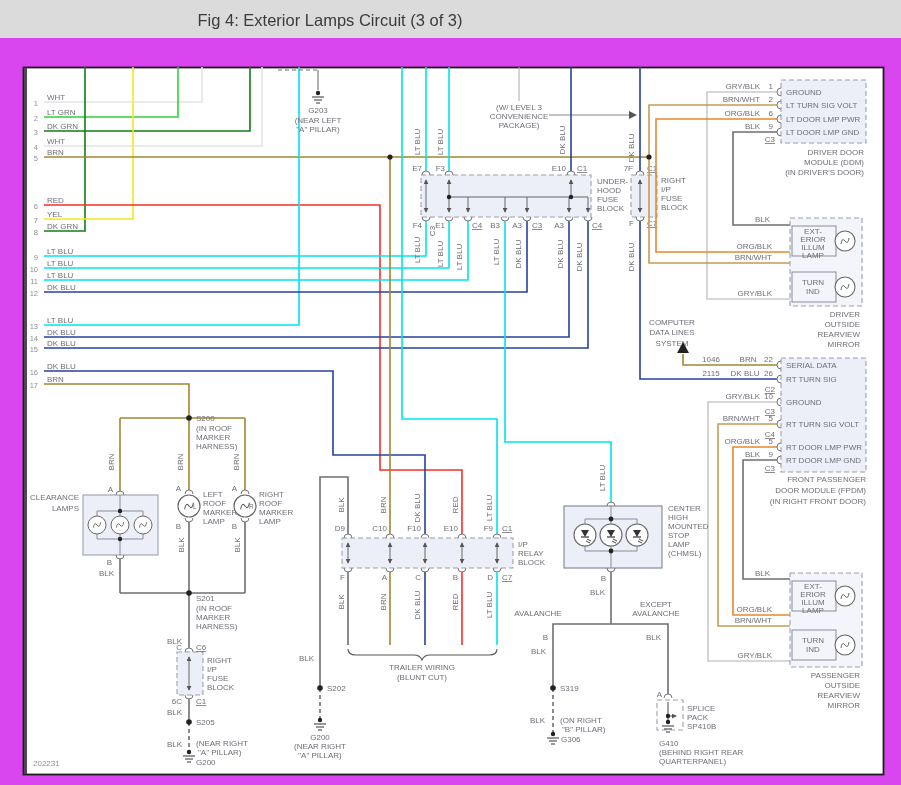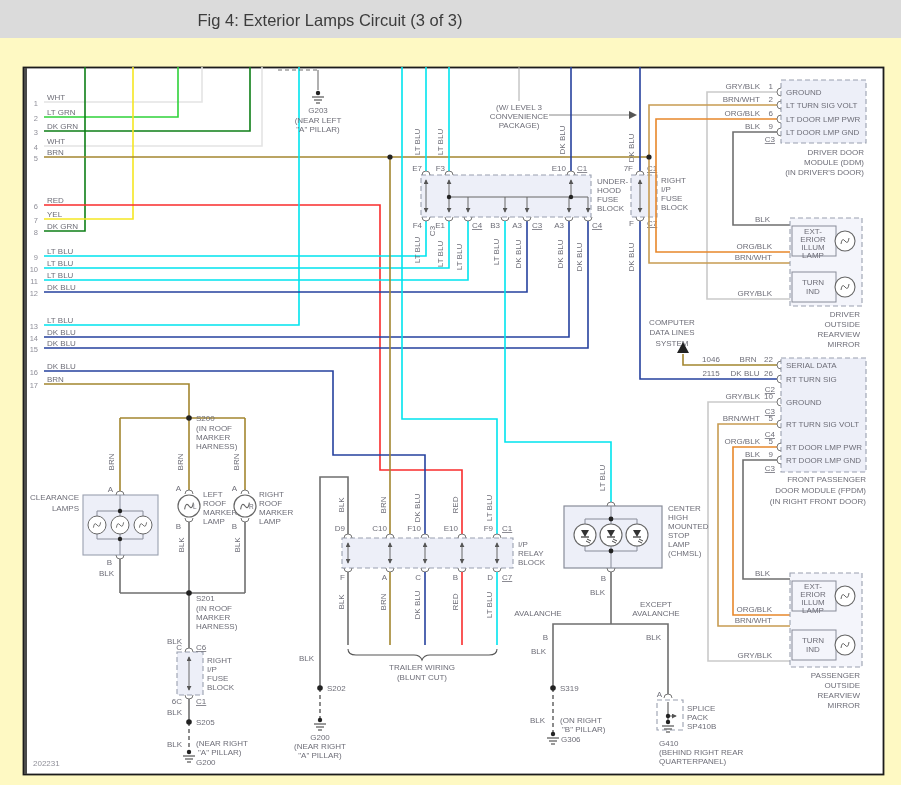--- a/index.html
+++ b/index.html
@@ -1,16 +1,16 @@
 <!DOCTYPE html>
 <html style="--c-wht: #E4E4E4; --c-lt_grn: #2FD23A; --c-dk_grn: #0E7F17; --c-brn: #A3862F; --c-red: #F92C2C; --c-yel: #F5E723; --c-lt_blu: #00E4EE; --c-dk_blu: #26419E; --c-blk: #6F6F6F; --c-gry_blk: #CACACA; --c-brn_wht: #C79C52; --c-org_blk: #E8882B; --c-panel: #EDEFF8; --c-text: #6E6E78;"><head>
 <meta charset="utf-8">
 <style>
   html,body{margin:0;padding:0;background:#fff;}
-  .page{width:901px;height:785px;position:relative;background:#fef9c3;overflow:hidden;}
+  .page{width:901px;height:785px;position:relative;background:#d946ef;overflow:hidden;}
   svg{display:block;}
   .t{font:8px "Liberation Sans",sans-serif;fill:var(--c-text,#6E6E78);}
   .e{text-anchor:end;}
   .m{text-anchor:middle;}
   .u{text-decoration:underline;}
   .num{fill:#8f8f99;font:7.5px "Liberation Sans",sans-serif;}
   .title-t{font:16.5px "Liberation Sans",sans-serif;fill:#3c3c3c;}
   .doc{font:8px "Liberation Sans",sans-serif;fill:#8f8f99;}
   .wire{fill:none;stroke-width:1.6;}
   .thin{stroke-width:1.1;}

